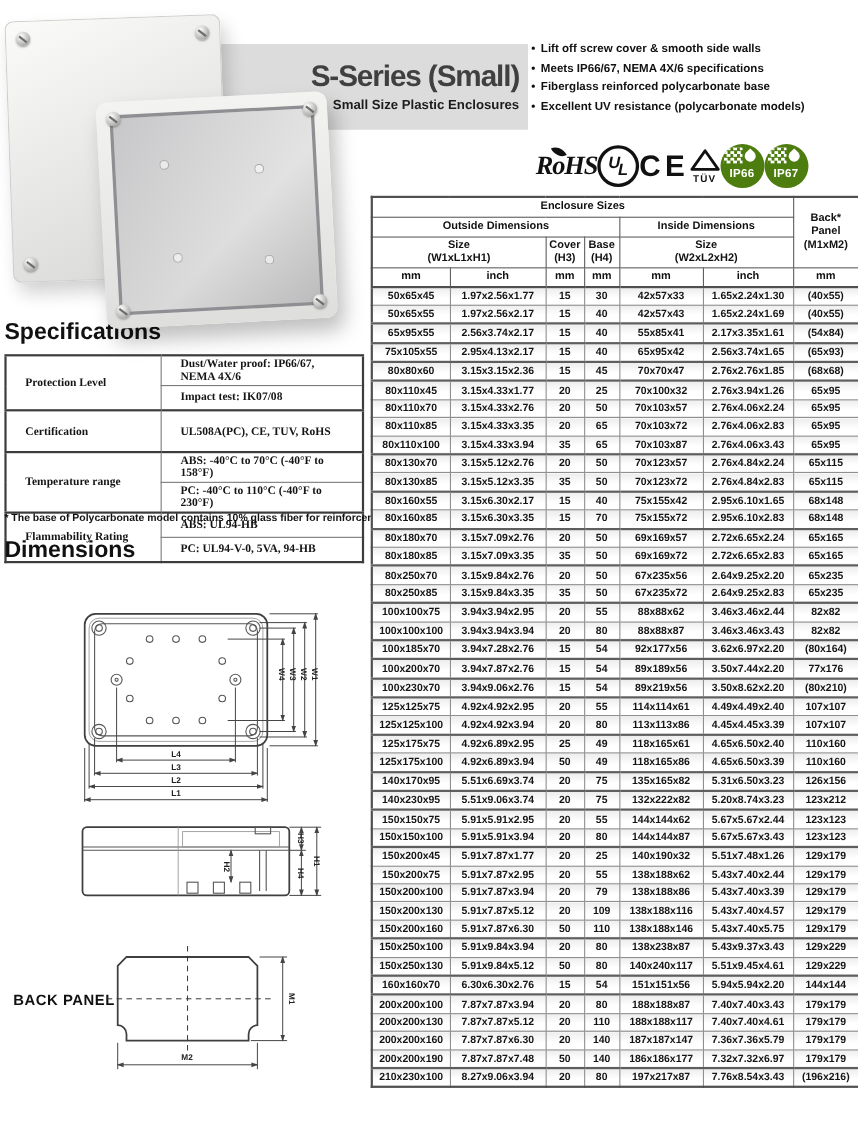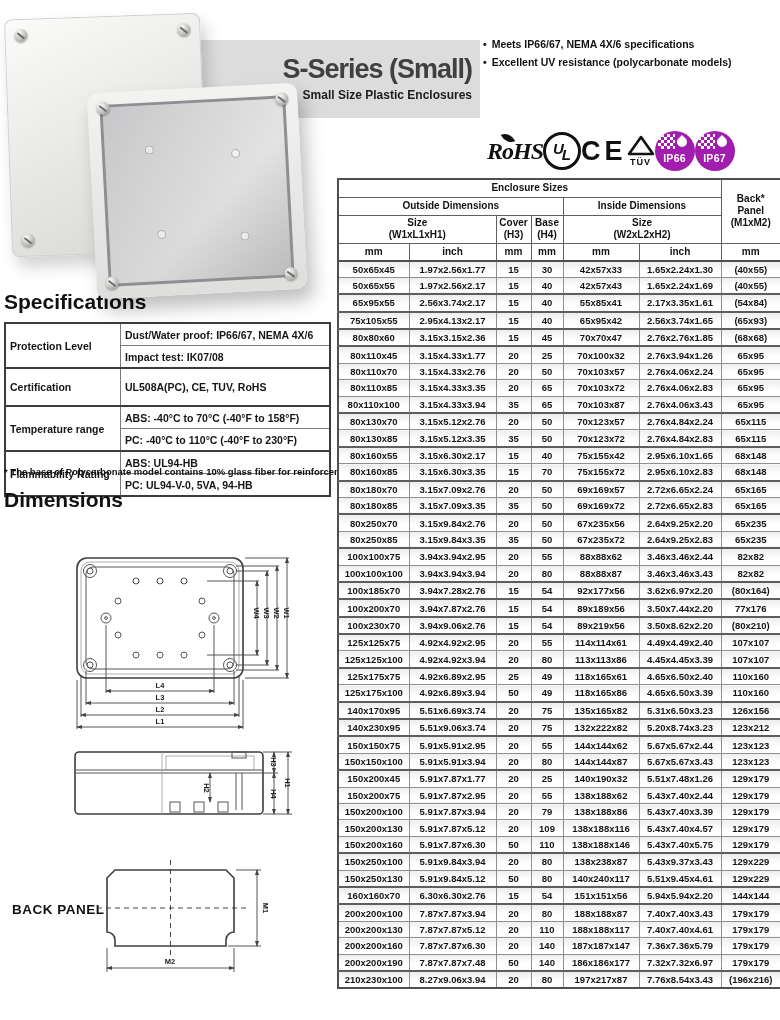--- a/index.html
+++ b/index.html
@@ -40,33 +40,33 @@
   .rohs{font-family:"Liberation Serif",serif;font-style:italic;font-weight:bold;font-size:24px;position:relative;letter-spacing:-1px;}
   .rohs .leaf{position:absolute;left:16px;top:-6px;width:10px;height:12px;background:#111;border-radius:0 100% 0 100%;transform:rotate(-28deg);}
   .ul-logo{width:38px;height:38px;border:3px solid #111;border-radius:50%;display:flex;align-items:center;justify-content:center;box-sizing:border-box;}
   .ul-logo b{font-size:15px;font-style:italic;}
   .ul-logo b:first-child{transform:translate(1px,-3px);}
   .ul-logo b:last-child{transform:translate(-1px,3px);}
   .ce{font-size:27px;font-weight:bold;letter-spacing:4px;}
   .tuv{display:flex;flex-direction:column;align-items:center;}
   .tuv svg{display:block;}
   .tuv .tuv-text{font-size:9px;font-weight:bold;letter-spacing:1px;margin-top:1px;}
-  .ip-badge{width:40px;height:40px;border-radius:50%;background:#a21caf;position:relative;overflow:hidden;}
+  .ip-badge{width:40px;height:40px;border-radius:50%;background:#4d7c0f;position:relative;overflow:hidden;}
   .ip-badge .checker{position:absolute;left:3px;top:3px;width:17px;height:15px;
       background:conic-gradient(#fff 0 25%,transparent 0 50%,#fff 0 75%,transparent 0) 0 0/6px 6px;}
   .ip-badge .drop{position:absolute;right:8px;top:6px;width:10px;height:10px;background:#fff;
       border-radius:0 50% 50% 50%;transform:rotate(45deg);}
   .ip-badge .ip-text{position:absolute;left:0;right:0;top:21px;text-align:center;color:#fff;font-size:10.5px;font-weight:bold;letter-spacing:.3px;}
 
   
   .h-spec{left:4px;top:290px;font-size:21px;font-weight:bold;}
   .h-dims{left:4px;top:488px;font-size:21px;font-weight:bold;}
   .spec-wrap{left:4px;top:322px;}
   .spec-table{border-collapse:collapse;width:327px;font-size:10.5px;font-weight:bold;color:#151515;border:2px solid #3c3c3c;}
-  .spec-table td{border:1px solid #7a7a7a;padding:2px 4px;height:17px;}
+  .spec-table td{border:1px solid #7a7a7a;padding:2px 17px;height:17px;font-family:Liberation Serif, serif;}
   .spec-table td.lbl{width:106px;}
   .spec-table tr.sg td{border-top:2px solid #3c3c3c;}
   .spec-table td.tall{height:32px;}
   .footnote{left:4px;top:466px;font-size:9.5px;font-weight:bold;}
   .backpanel-label{left:12px;top:902px;font-size:13.5px;font-weight:bold;letter-spacing:.5px;}
 
   
   svg .thin{stroke:#555;stroke-width:1;fill:none;}
   svg .thick{stroke:#3f3f3f;stroke-width:1.6;fill:none;}
   svg .lt{stroke:#999;stroke-width:.8;fill:none;}
@@ -107,21 +107,23 @@
     </div>
     <div class="screw" style="left:9px;top:9px;"></div>
     <div class="screw" style="right:9px;top:9px;"></div>
     <div class="screw" style="left:9px;bottom:9px;"></div>
     <div class="screw" style="right:9px;bottom:9px;"></div>
   </div>
 </div>
 
 <div class="abs features">
   <ul>
+      <li>Lift off screw cover &amp; smooth side walls</li>
       <li>Meets IP66/67, NEMA 4X/6 specifications</li>
+      <li>Fiberglass reinforced polycarbonate base</li>
       <li>Excellent UV resistance (polycarbonate models)</li>
     </ul>
 </div>
 
 <div class="abs logo-row">
   <div class="rohs"><span>RoHS</span><span class="leaf"></span></div>
   <div class="ul-logo">
       <b>U</b>
       <b>L</b>
     </div>

